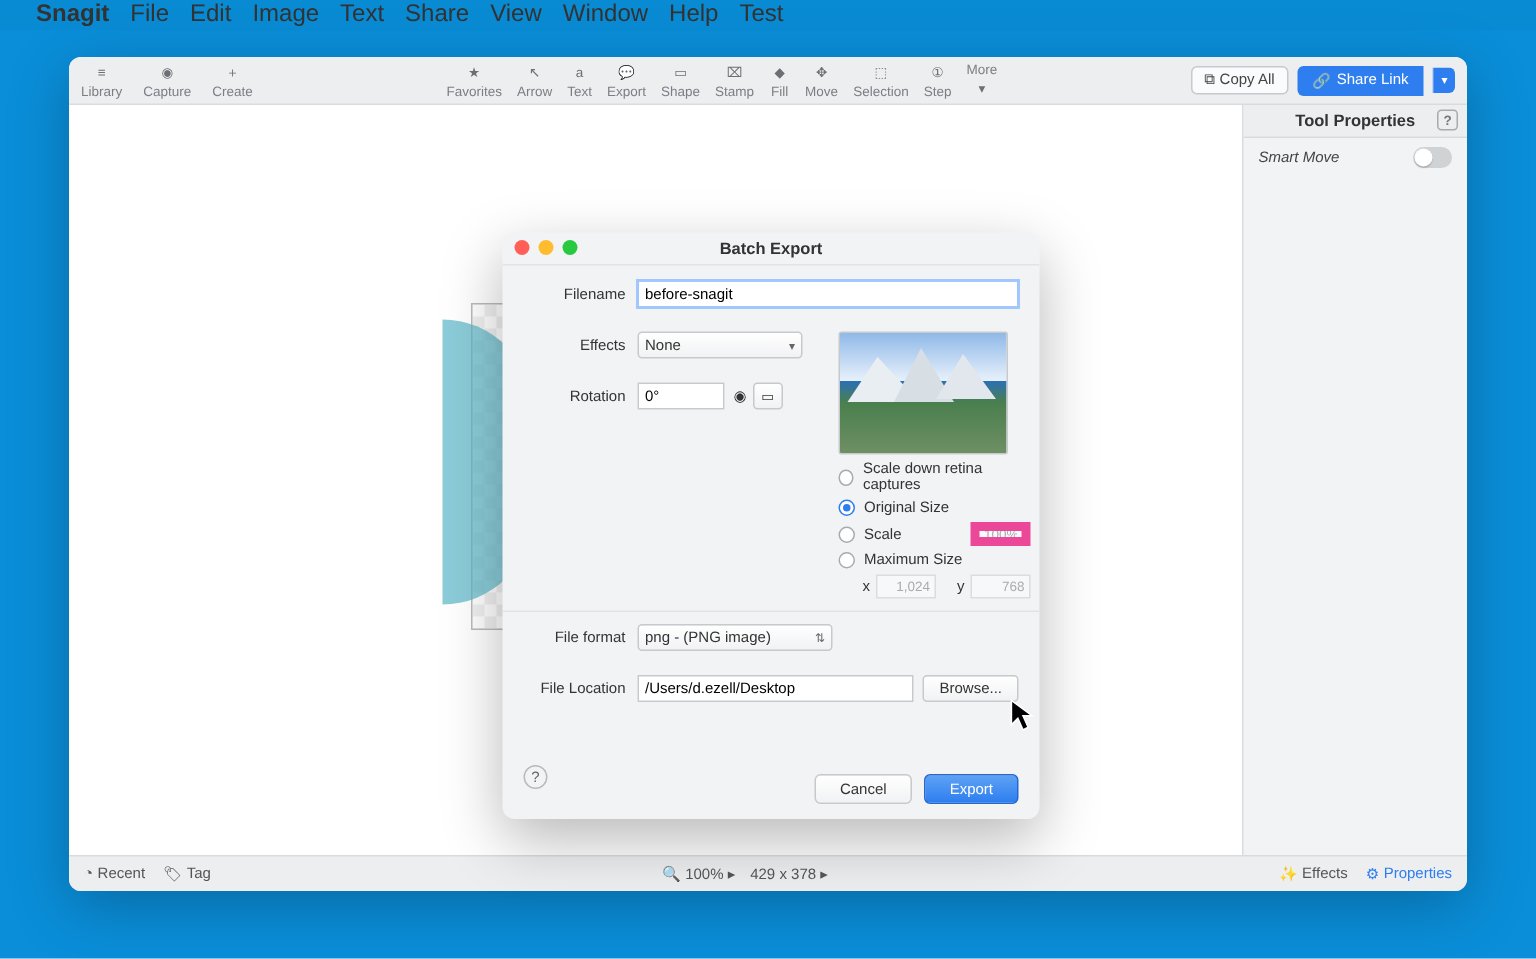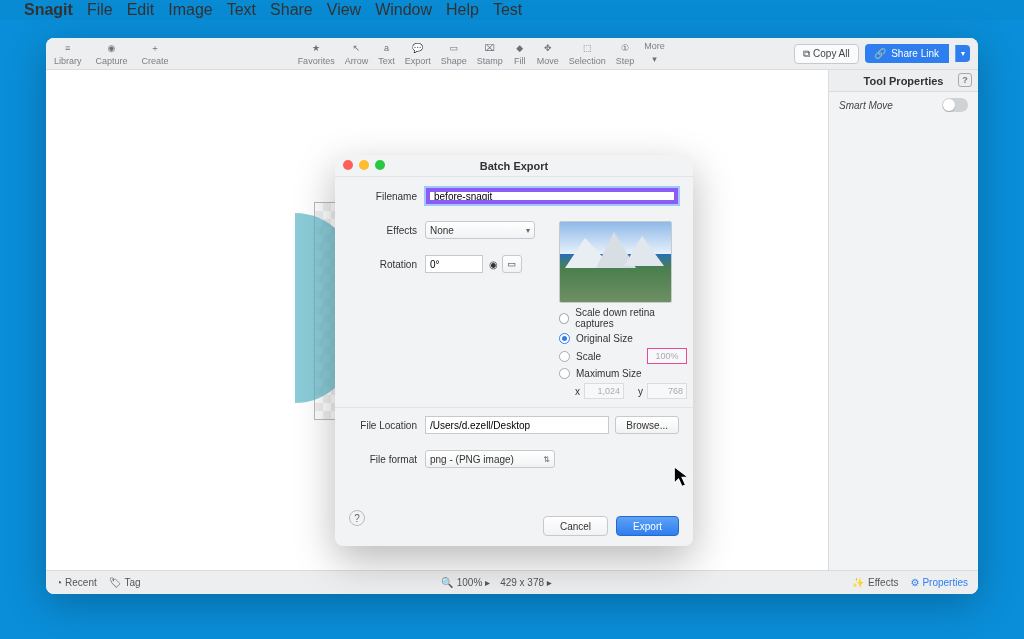--- a/index.html
+++ b/index.html
@@ -50,38 +50,38 @@
 
 
 .dialog { position: absolute; left: 335px; top: 155px; width: 358px; background: #f2f3f5; border-radius: 8px; box-shadow: 0 14px 40px rgba(0,0,0,.28); overflow: hidden; font-size: 10px; color: #333;}
 .dlg-title { height: 22px; background: #f2f3f5; display: flex; align-items: center; justify-content: center; font-size: 11px; font-weight: 600; color: #333; position: relative; border-bottom: 1px solid #e1e3e6;}
 .dlg-traffic { position: absolute; left: 8px; top: 5px; display: flex; gap: 6px;}
 .dlg-traffic span { width: 10px; height: 10px; border-radius: 50%; display: inline-block;}
 .tr-r{background:#ff5f57;} .tr-y{background:#febc2e;} .tr-g{background:#28c840;}
 .dlg-body { padding: 10px 14px 8px 14px;}
 .frow { display: flex; align-items: center; margin-bottom: 16px;}
 .flabel { width: 76px; text-align: right; padding-right: 8px; color: #333;}
-.finput { flex: 1; height: 18px; border: 5px solid #8b5cf6; background: #fff; padding: 0 4px; font-size: 10px; outline: 2px solid #a2c7ff; outline-offset: -1px;}
+.finput { flex: 1; height: 18px; border: 1px solid #8b5cf6; background: #fff; padding: 0 4px; font-size: 10px; outline: 2px solid #a2c7ff; outline-offset: -1px;}
 .fselect { height: 18px; border: 1px solid #c6cacd; background: linear-gradient(#fff,#f1f2f4); border-radius: 3px; padding: 0 4px; font-size: 10px; display: flex; align-items: center; justify-content: space-between;}
 .fselect .arr{font-size:8px;color:#666;}
 .fsmall { width: 48px; height: 18px; border: 1px solid #c6cacd; background: #fff; padding: 0 4px; font-size: 10px;}
 .cols { display: flex; gap: 10px;}
 .cols .left { flex: 0 0 200px;}
 .cols .right { flex: 1;}
 .preview { width: 113px; height: 82px; border: 1px solid #c6cacd; background: linear-gradient(180deg,#8fb9e8 0%,#e8f1fb 40%,#2a6fb7 40%,#4a7f4e 58%,#6e8f64 100%); position: relative; border-radius: 2px; overflow: hidden;}
 .preview .mtn { position: absolute; left:5px; top:16px; width:0;height:0;border-left:20px solid transparent;border-right:28px solid transparent;border-bottom:30px solid #e9eef2;}
 .preview .mtn2{ position:absolute; left:36px; top:10px; width:0;height:0;border-left:18px solid transparent;border-right:22px solid transparent;border-bottom:36px solid #d7dee4;}
 .preview .mtn3{ position:absolute; left:64px; top:14px; width:0;height:0;border-left:18px solid transparent;border-right:22px solid transparent;border-bottom:30px solid #e1e7ec;}
 .optrow { display: flex; align-items: center; gap: 6px; margin-top: 4px;}
 .radio { width: 11px; height: 11px; border: 1px solid #a8abae; border-radius: 50%; display: inline-flex; align-items: center; justify-content: center; background: #fff;}
 .radio.checked { border-color: #2e7ef0;}
 .radio.checked::after { content: ""; width: 5px; height: 5px; background: #2e7ef0; border-radius: 50%;}
 .dimrow { margin-top: 4px; display: flex; align-items: center; gap: 4px;}
 .tiny { width: 40px; height: 16px; border: 1px solid #dadce0; background: #f7f8f9; padding: 0 3px; font-size: 9px; color: #a9acaf; text-align: right;}
-.pctbox { width: 40px; height: 16px; border: 1px solid #ec4899; background: #f7f8f9; padding: 0 3px; font-size: 9px; color: #a9acaf; text-align:center;}
+.pctbox { width: 40px; height: 16px; border: 6px solid #ec4899; background: #f7f8f9; padding: 0 3px; font-size: 9px; color: #a9acaf; text-align:center;}
 .hr { height: 1px; background: #e1e3e6; margin: 8px -14px;}
 .browse { height: 18px; border: 1px solid #c6cacd; background: linear-gradient(#fff,#f1f2f4); border-radius: 3px; padding: 0 10px; font-size: 10px; display: flex; align-items: center; cursor: pointer;}
 .dlg-foot { display: flex; align-items: center; padding: 8px 14px 10px 14px; gap: 8px;}
 .help { width: 16px; height: 16px; border: 1px solid #b8bbbe; border-radius: 50%; display: flex; align-items: center; justify-content: center; font-size: 10px; color: #666; cursor: pointer;}
 .spacer { flex: 1;}
 .btn { height: 20px; padding: 0 16px; border: 1px solid #c6cacd; background: linear-gradient(#fff,#f1f2f4); border-radius: 4px; font-size: 10px; display: flex; align-items: center; cursor: pointer; margin-top: 16px;}
 .btn.primary { background: linear-gradient(#5ea2f4,#2e7ef0); border-color: #2468d0; color: #fff;}
 .iconbtn { width:20px; height:18px; border:1px solid #c6cacd; background:linear-gradient(#fff,#f1f2f4); border-radius:3px; display:flex; align-items:center; justify-content:center; cursor:pointer; font-size:9px;}
 
 
@@ -291,31 +291,31 @@
           <span style="width:6px;"></span>
           <span>y</span>
           <input class="tiny" value="768" style="">
         </div>
       </div>
     </div>
 
     <div class="hr"></div>
 
     <div class="frow">
+      <div class="flabel" style="width:76px">File format</div>
+      <div class="fselect" style="width:130px">
+        <span>png - (PNG image)</span>
+        <span class="arr">⇅</span>
+      </div>
+    </div>
+    <div class="frow">
       <div class="flabel" style="width:76px">File Location</div>
       <input class="fsmall" style="flex: 1 1 0%; border-color: rgb(198, 202, 205);" value="/Users/d.ezell/Desktop">
       <div style="width:6px;"></div>
       <div class="browse">Browse...</div>
-    </div>
-    <div class="frow">
-      <div class="flabel" style="width:76px">File format</div>
-      <div class="fselect" style="width:130px">
-        <span>png - (PNG image)</span>
-        <span class="arr">⇅</span>
-      </div>
     </div>
   </div>
 
   <div class="dlg-foot">
     <div class="help">?</div>
     <div class="spacer"></div>
     <div class="btn">Cancel</div>
     <div class="btn primary">Export</div>
   </div>
 </div>

